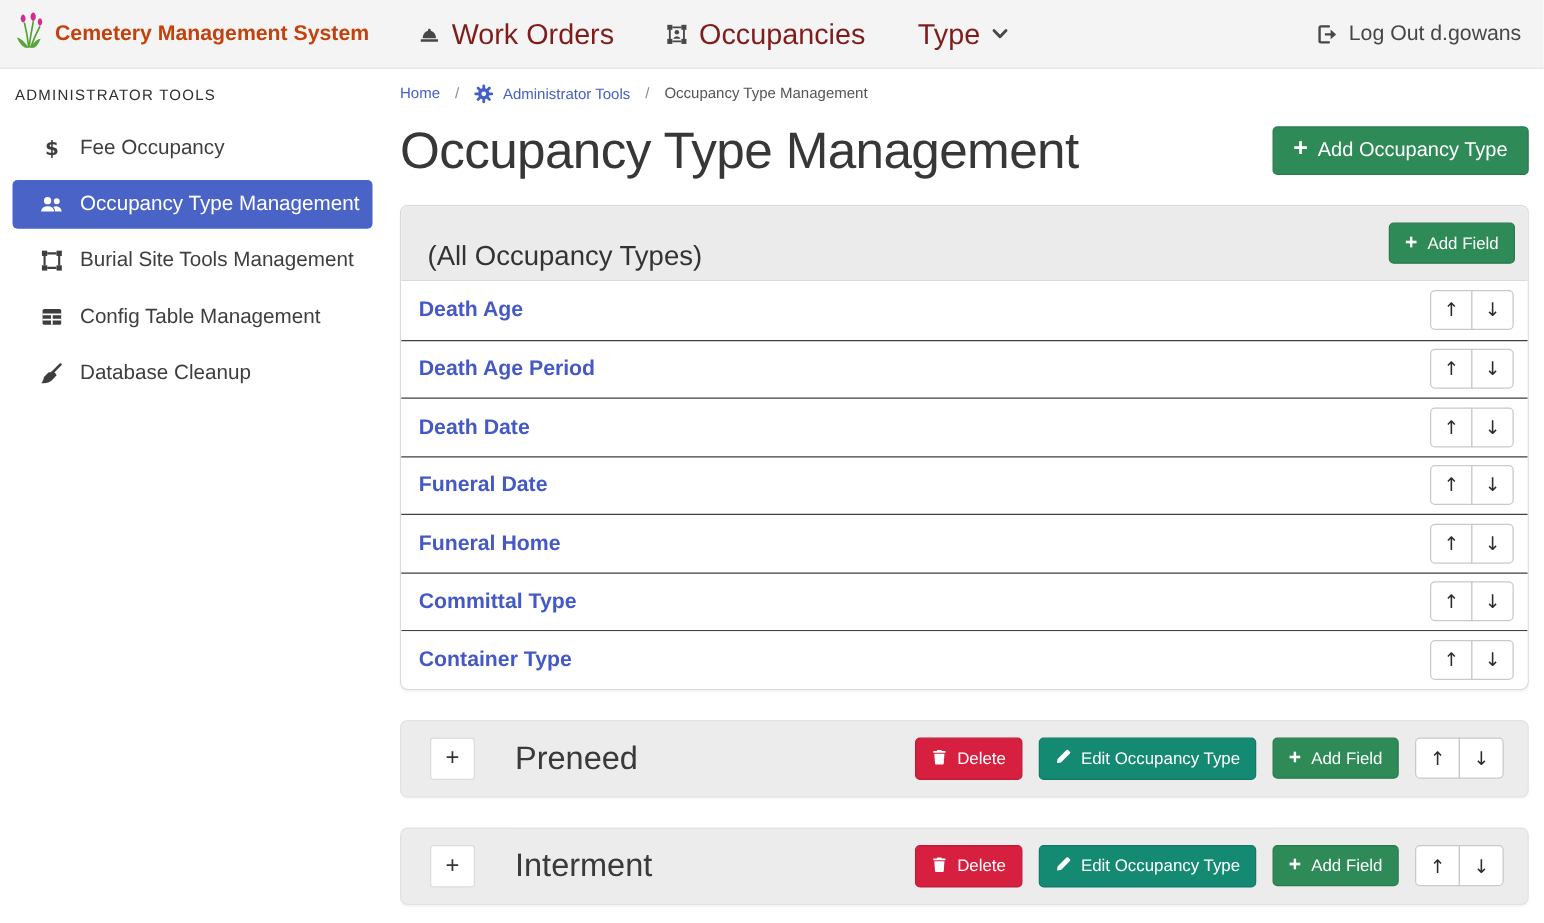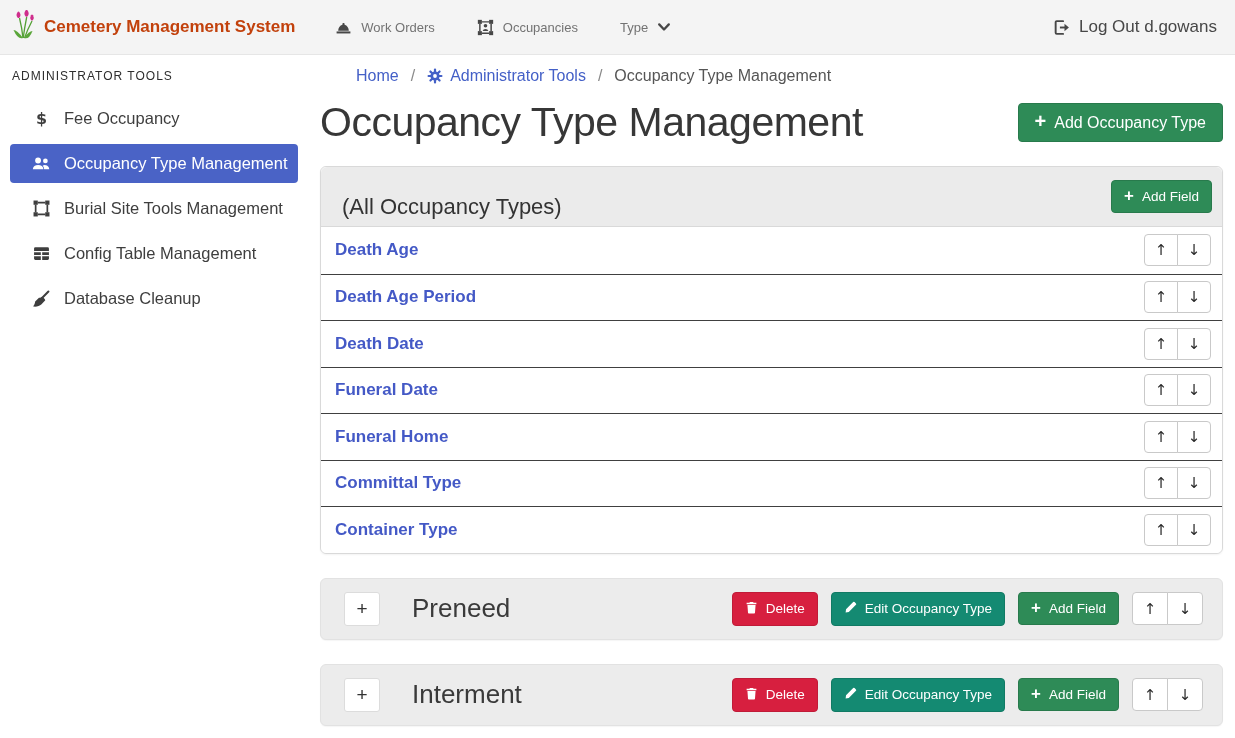--- a/index.html
+++ b/index.html
@@ -5,41 +5,41 @@
   * { margin:0; padding:0; box-sizing:border-box; }
   html,body { width:1235px; height:738px; overflow:hidden; background:#fff;
               font-family:"Liberation Sans", sans-serif; color:#333; }
 
   
   .navbar { height:55px; background:#f4f4f4; border-bottom:1px solid #e6e6e6;
             display:flex; align-items:center; padding:0 18px 0 12px; }
   .brand { display:flex; align-items:center; gap:8px; margin-right:40px; }
   .brand-title { font-size:17px; font-weight:bold; color:#c2410c; }
   .nav-items { display:flex; align-items:center; gap:42px; }
-  .nav-item { display:flex; align-items:center; gap:9px; font-size:13px; color:#737373;
+  .nav-item { display:flex; align-items:center; gap:9px; font-size:23px; color:#7f1d1d;
               text-decoration:none; cursor:pointer; }
   .nav-item .icon, .logout .icon { display:inline-flex; color:#474747; }
   .nav-spacer { flex:1; }
   .logout { display:flex; align-items:center; gap:9px; font-size:17px; color:#474747; cursor:pointer; }
 
   
   .layout { display:flex; height:683px; }
   .sidebar { width:310px; padding-top:10px; flex:none; }
   .sidebar-heading { font-size:12px; letter-spacing:1px; color:#2e2e2e; text-transform:uppercase;
                      padding:4px 12px 10px; font-weight:400; }
   .side-item { display:flex; align-items:center; height:39px; margin:6px 12px 0 10px;
                padding-left:18px; border-radius:4px; font-size:16.5px; color:#3e3e3e; cursor:pointer; }
   .side-item .icon { width:26px; display:inline-flex; justify-content:center; margin-right:10px; color:#3e3e3e; }
   .side-item.active { background:#4a63c6; color:#fff; }
   .side-item.active .icon { color:#fff; }
 
   .content { flex:1; padding:8px 12px 0 10px; }
 
   
-  .breadcrumb { display:flex; align-items:flex-end; font-size:16px; padding:4px 0 0 0;margin-left:36px; }
+  .breadcrumb { display:flex; align-items:flex-start; font-size:12px; padding:4px 0 0 0; }
   .breadcrumb a { color:#4460c7; text-decoration:none; display:flex; align-items:center; gap:7px; cursor:pointer; }
   .breadcrumb .sep { color:#8a8a8a; padding:0 12px; }
   .breadcrumb .current { color:#555; }
   .gear { color:#4460c7; display:inline-flex; }
 
   
   .page-header { display:flex; align-items:center; margin:14px 0 20px; }
   .page-title { font-size:41px; font-weight:400; color:#373737; flex:1; letter-spacing:-0.5px; }
 
   .btn { display:inline-flex; align-items:center; gap:8px; border:none; border-radius:4px;

